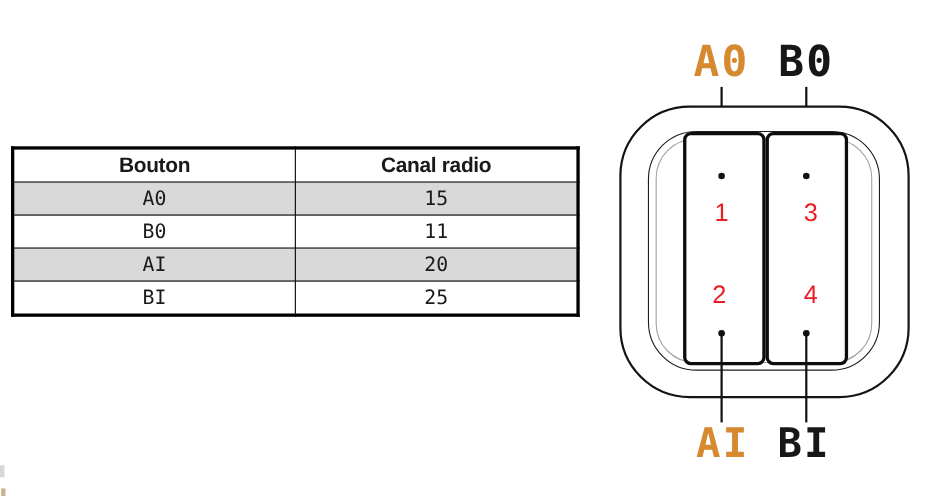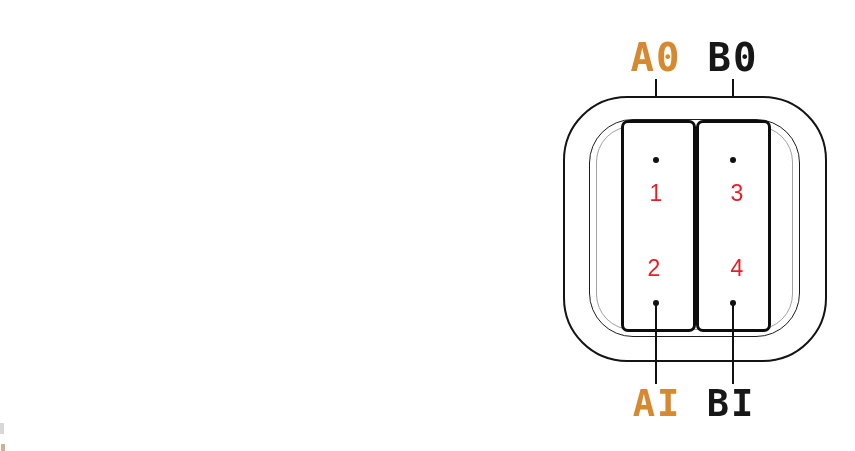--- a/index.html
+++ b/index.html
@@ -112,20 +112,48 @@
   #edge-artifact-2 {
     left: 1px; top: 444px; width: 4px; height: 7px;
     background: #c9b394;
   }
 </style>
 </head>
 <body>
 
 <div id="page">
 
+  <div id="channel-table-wrap">
+    <table class="channel-table">
+      <thead>
+        <tr>
+          <th>Bouton</th>
+          <th>Canal radio</th>
+        </tr>
+      </thead>
+      <tbody>
+        <tr class="row-shaded">
+          <td>A0</td>
+          <td>15</td>
+        </tr>
+        <tr class="row-plain">
+          <td>B0</td>
+          <td>11</td>
+        </tr>
+        <tr class="row-shaded">
+          <td>AI</td>
+          <td>20</td>
+        </tr>
+        <tr class="row-plain">
+          <td>BI</td>
+          <td>25</td>
+        </tr>
+      </tbody>
+    </table>
+  </div>
 
   <div>
 
     <span class="abs device-label top label-orange" style="left:656px; top:57px;">A0</span>
     <span class="abs device-label top label-black" style="left:733px; top:57px;">B0</span>
 
     <div class="abs leader-line" style="left:654.5px; top:79px; height:81px;"></div>
     <div class="abs leader-line" style="left:731.5px; top:79px; height:81px;"></div>
 
     <div class="abs" id="device-outer"></div>

